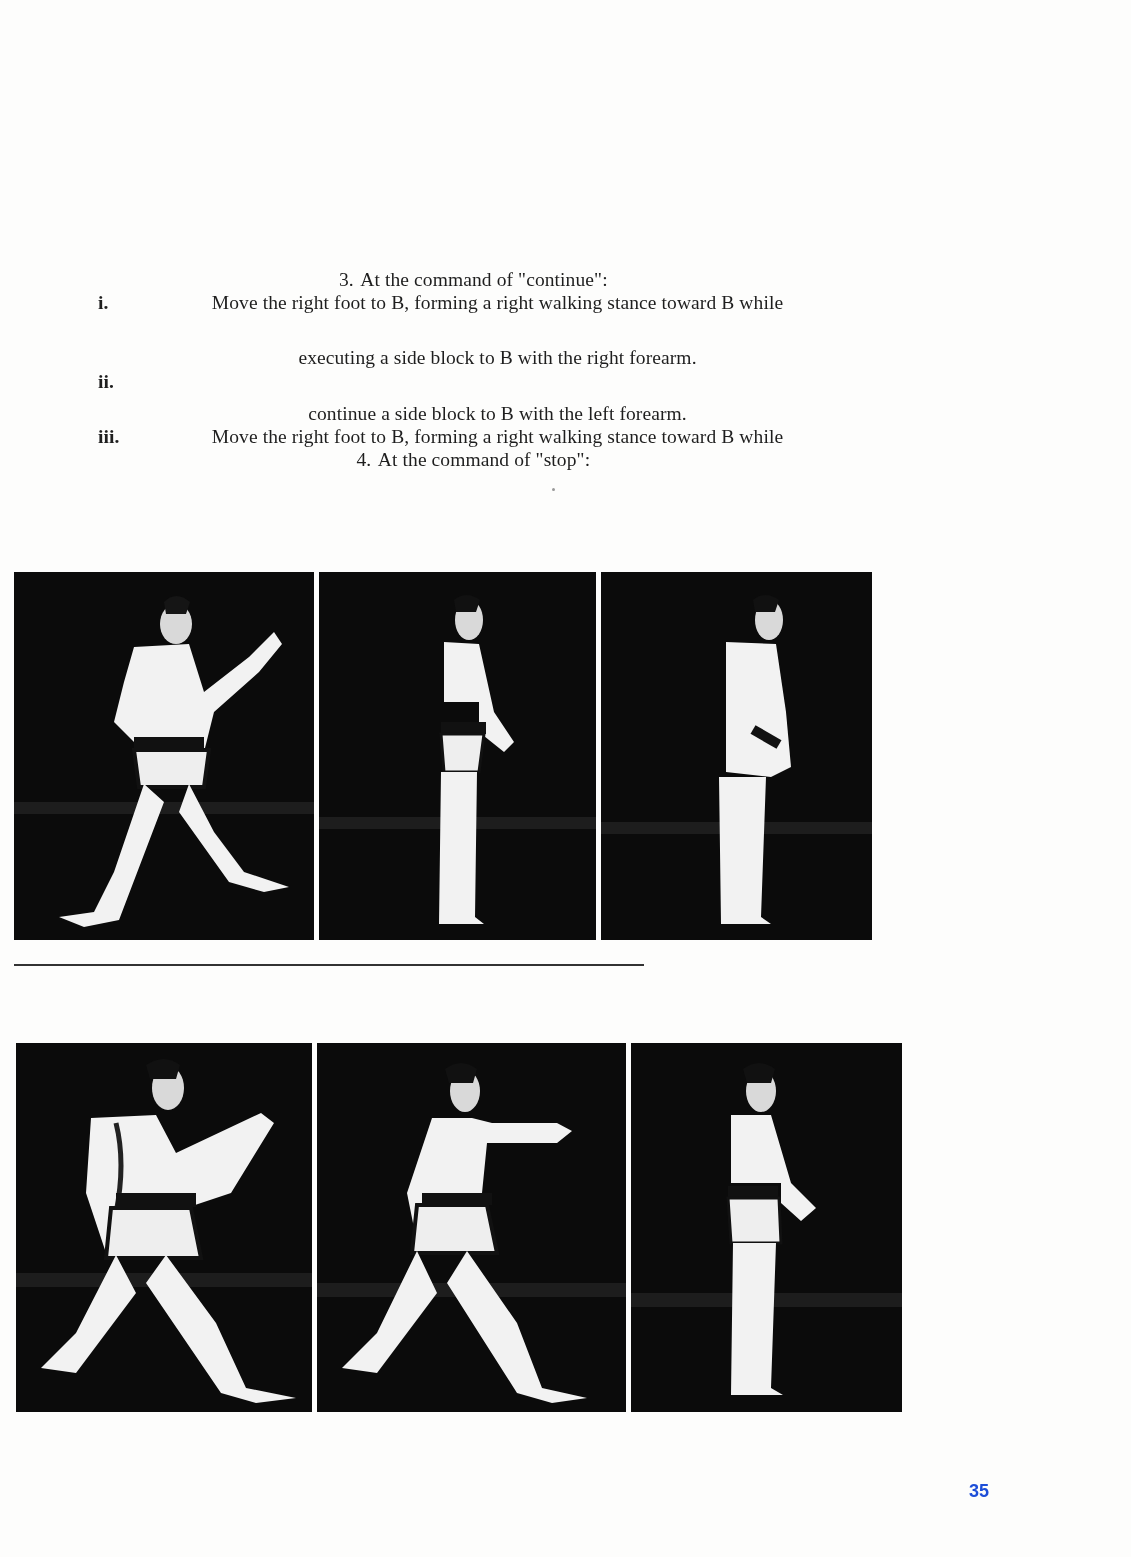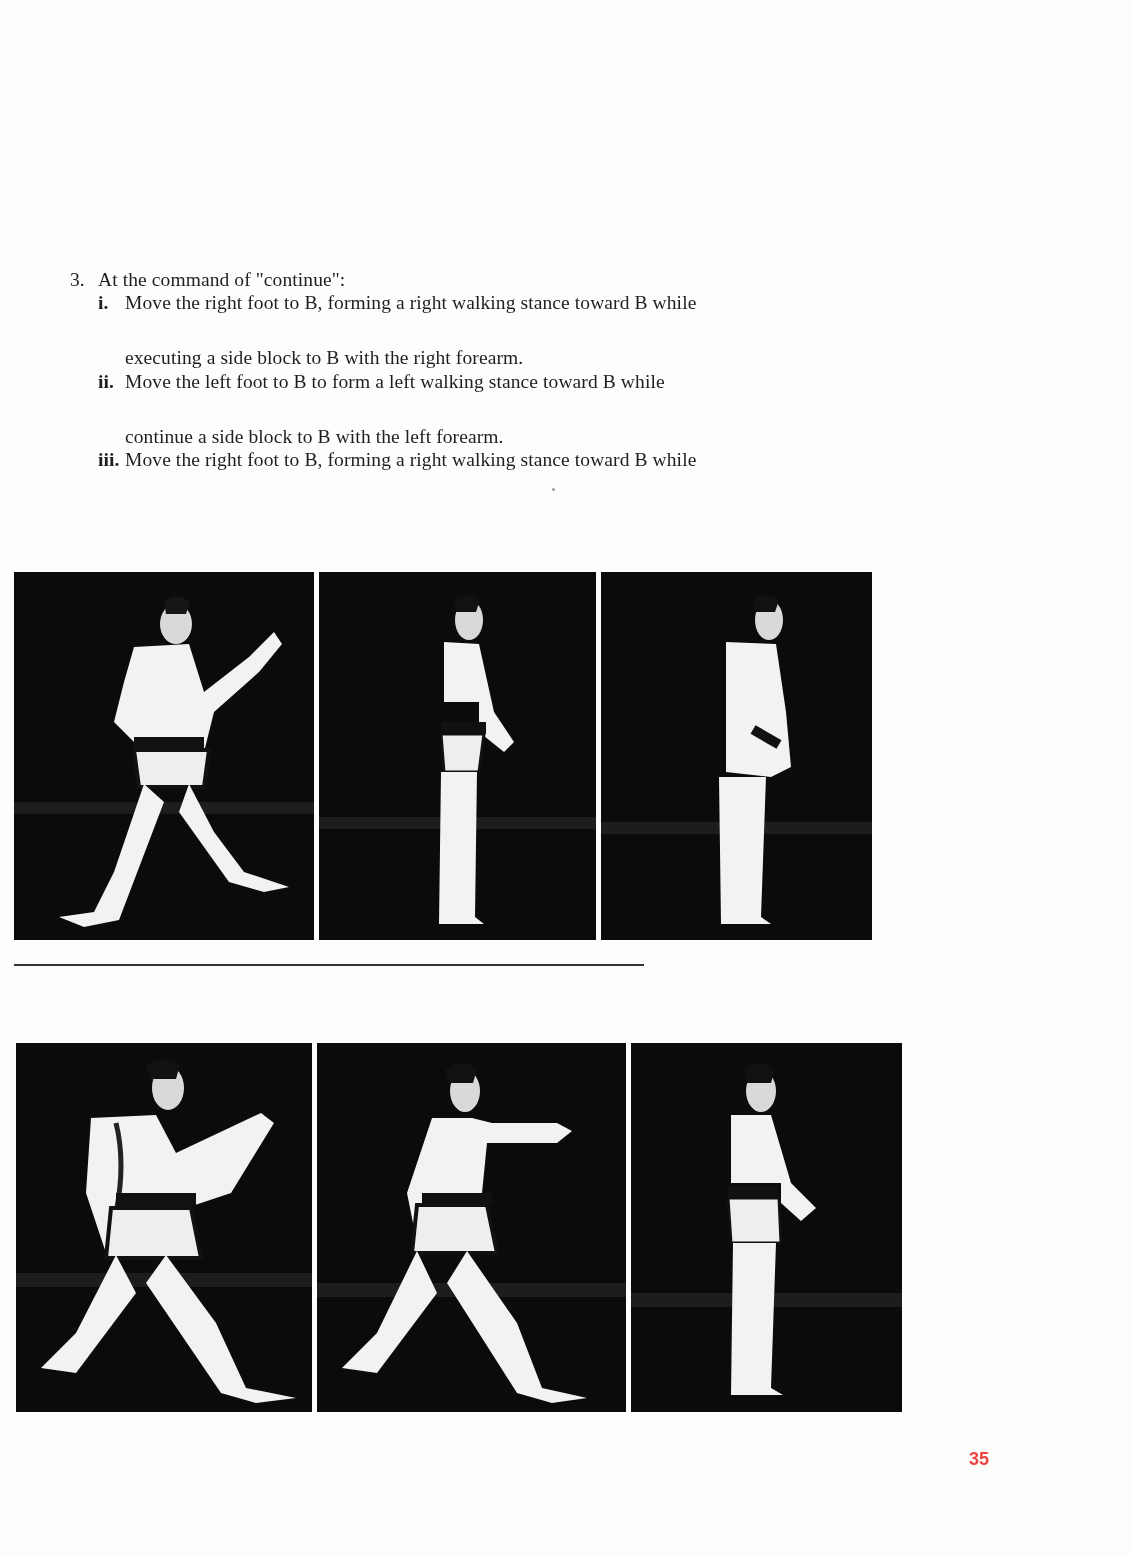--- a/index.html
+++ b/index.html
@@ -7,37 +7,37 @@
       width: 1131px; height: 1557px; position: relative; overflow: hidden;
       background: #fdfdfc;
       font-family: "DejaVu Serif", "Liberation Serif", serif;
       color: #1e1e1e;
     }
     .text-block {
       position: absolute; left: 70px; top: 268px; width: 800px;
       font-family: "Liberation Serif", "DejaVu Serif", serif;
       font-size: 19.5px; line-height: 23.2px; letter-spacing: 0.1px;
     }
-    .line { white-space: nowrap; }
+    .line { white-space: nowrap; text-align: center; }
     .step-num { display: inline-block; width: 28px; }
     .indent1 { padding-left: 28px; }
     .sub { position: relative; padding-left: 55px; }
     .sub .roman { position: absolute; left: 28px; font-weight: bold; }
     .sub-cont { padding-left: 55px; margin-top: 32px; }
     .photo {
       position: absolute; background: #0b0b0b; overflow: hidden;
     }
     .photo svg { position: absolute; left: 0; top: 0; width: 100%; height: 100%; }
     .rule {
       position: absolute; left: 14px; top: 964px; width: 630px; height: 2px; background: #333;
     }
     .page-number {
-      position: absolute; left: 969px; top: 1449px;
+      position: absolute; left: 969px; top: 1481px;
       font-family: "Liberation Sans", "DejaVu Sans", sans-serif;
-      font-weight: bold; font-size: 18px; color: #ef4444;
+      font-weight: bold; font-size: 18px; color: #1d4ed8;
     }
     .speck { position: absolute; left: 552px; top: 488px; width: 3px; height: 3px; background:#999; border-radius: 50%; }
   </style>
 </head>
 <body>
 
 <div>
 
   <div class="text-block">
     <div class="line">
@@ -45,29 +45,31 @@
     </div>
 
     <div class="line sub">
       <span class="roman">i.</span>
       <span>Move the right foot to B, forming a right walking stance toward B while</span>
     </div>
     <div class="line sub-cont">executing a side block to B with the right forearm.</div>
 
     <div class="line sub">
       <span class="roman">ii.</span>
-      <span>Move the left foot to B to form a left walking stance toward B while</span>
     </div>
     <div class="line sub-cont">continue a side block to B with the left forearm.</div>
 
     <div class="line sub">
       <span class="roman">iii.</span>
       <span>Move the right foot to B, forming a right walking stance toward B while</span>
     </div>
 
+    <div class="line">
+      <span class="step-num">4.</span><span>At the command of "stop":</span>
+    </div>
   </div>
 
   <div class="speck"></div>
 
   <div class="photo" style="left:14px; top:572px; width:300px; height:368px;">
     <svg viewBox="0 0 300 368">
       <rect x="0" y="0" width="300" height="368" fill="#0b0b0b"></rect>
       <rect x="0" y="230" width="300" height="12" fill="#2a2a2a" opacity="0.6"></rect>
       <ellipse cx="162" cy="52" rx="16" ry="20" fill="#d9d9d9"></ellipse>
       <path d="M150 30 q12 -12 26 0 l-4 12 l-20 0 z" fill="#151515"></path>

